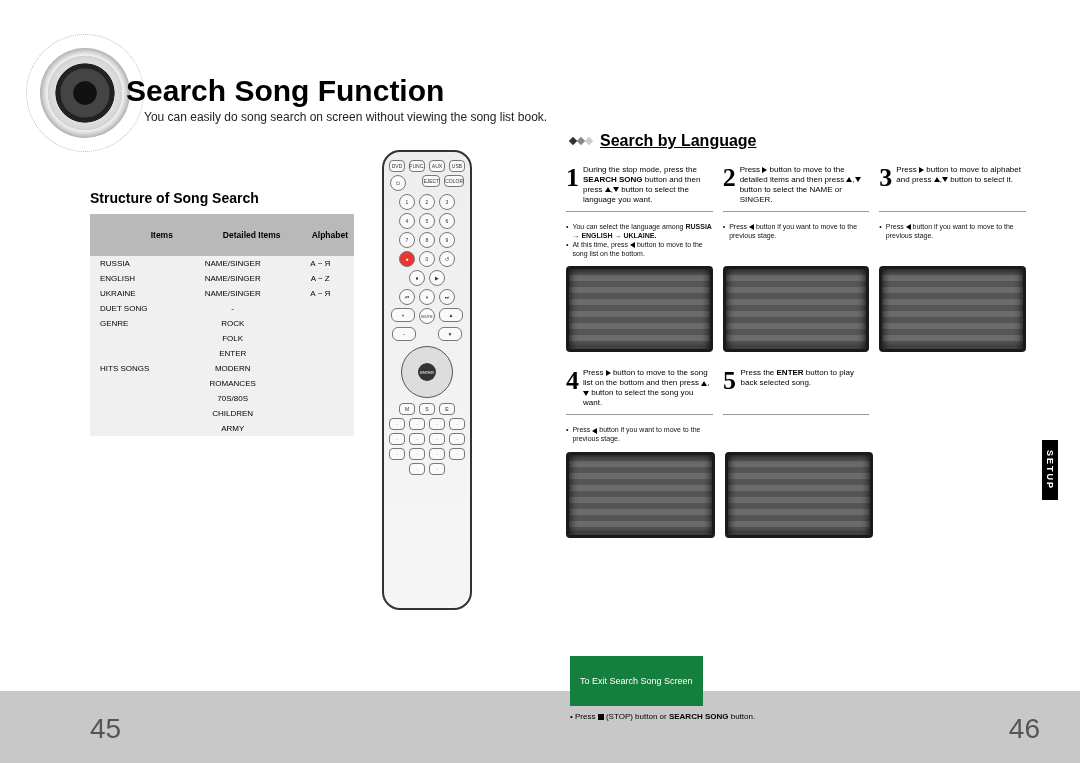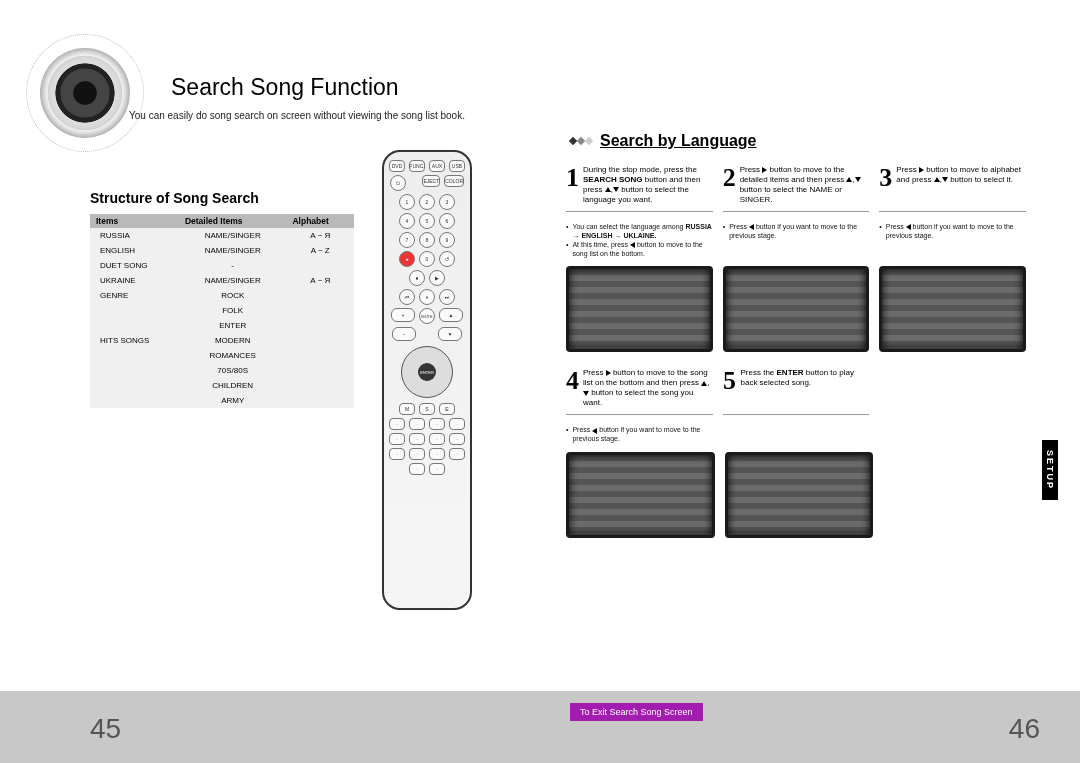--- a/index.html
+++ b/index.html
@@ -32,29 +32,28 @@
     content:"";
     position:absolute;
     inset:-14px;
     border:1px dotted #bbb;
     border-radius:50%;
   }
   .main-title {
     position: absolute;
     top: 74px;
     left: 126px;
-    font-size: 23px;
-    font-weight: normal;
-    margin-left: 45px;
+    font-size: 30px;
+    font-weight: bold;
   }
   .main-subtitle {
     position: absolute;
     top: 110px;
-    left: 129px;
-    font-size: 10px;
+    left: 144px;
+    font-size: 12px;
     color: #222;
   }
   .left-col {
     position: absolute;
     top: 190px;
     left: 90px;
     width: 264px;
   }
   .section-title {
     font-size: 14px;
@@ -62,22 +61,22 @@
     margin-bottom: 8px;
   }
   table.struct {
     border-collapse: collapse;
     width: 100%;
     font-size: 8px;
   }
   table.struct th {
     background: #b9b9b9;
     font-weight: bold;
-    padding: 2px 6px;
-    text-align: left;
+    padding: 16px 6px;
+    text-align: right;
     font-size: 8.5px;
   }
   table.struct td {
     padding: 3px 20px;
     text-align: center;
     background: #f0f0f0;
   }
   table.struct tr td:first-child { text-align: left; padding-left: 10px; }
   
   .remote {
@@ -181,21 +180,21 @@
   }
   .page-left { position:absolute; bottom:18px; left:90px; font-size:28px; color:#555;}
   .page-right{ position:absolute; bottom:18px; right:40px; font-size:28px; color:#555;}
   .exit-box {
     position:absolute;
     bottom:42px;
     left:570px;
     width:430px;
   }
   .exit-head {
-    background:#a21caf; color:#fff; font-size:9px; padding:4px 10px; width:fit-content;
+    background:#15803d; color:#fff; font-size:9px; padding:20px 10px; width:fit-content;
   }
   .exit-note { font-size:8px; margin-top:6px; }
 </style>
 </head>
 <body>
 
 <div class="page-spread">
   <div class="speaker-decor"></div>
   <div class="main-title">Search Song Function</div>
   <div class="main-subtitle">You can easily do song search on screen without viewing the song list book.</div>
@@ -215,28 +214,28 @@
             <td>RUSSIA</td>
             <td>NAME/SINGER</td>
             <td>А ~ Я</td>
           </tr>
           <tr>
             <td>ENGLISH</td>
             <td>NAME/SINGER</td>
             <td>A ~ Z</td>
           </tr>
           <tr>
-            <td>DUET SONG</td>
-            <td>-</td>
-            <td></td>
-          </tr>
-          <tr>
             <td>UKRAINE</td>
             <td>NAME/SINGER</td>
             <td>А ~ Я</td>
+          </tr>
+          <tr>
+            <td>DUET SONG</td>
+            <td>-</td>
+            <td></td>
           </tr>
           <tr>
             <td>GENRE</td>
             <td>ROCK</td>
             <td></td>
           </tr>
           <tr>
             <td></td>
             <td>FOLK</td>
             <td></td>
@@ -450,14 +449,15 @@
     </div>
 
   <div class="setup-tab">SETUP</div>
 
   <div class="footer-band"></div>
   <div class="page-left">45</div>
   <div class="page-right">46</div>
 
   <div class="exit-box">
     <div class="exit-head">To Exit Search Song Screen</div>
+    <div class="exit-note">• <span id="exit-note-text">Press <span class="sq"></span> (STOP) button or <b>SEARCH SONG</b> button.</span></div>
   </div>
 </div>
 
 </body></html>

